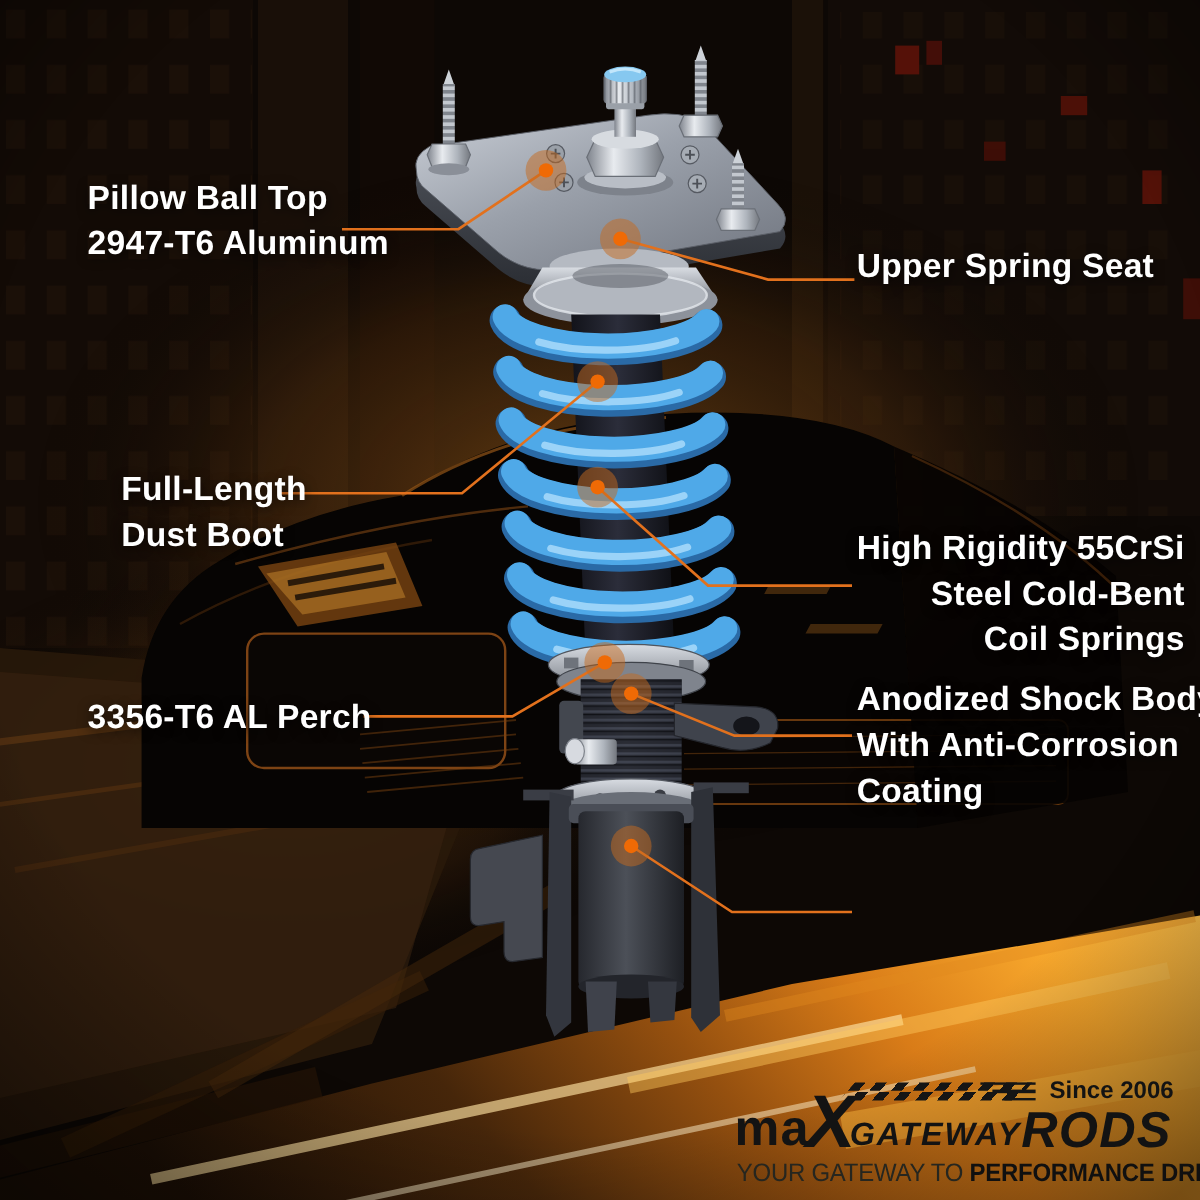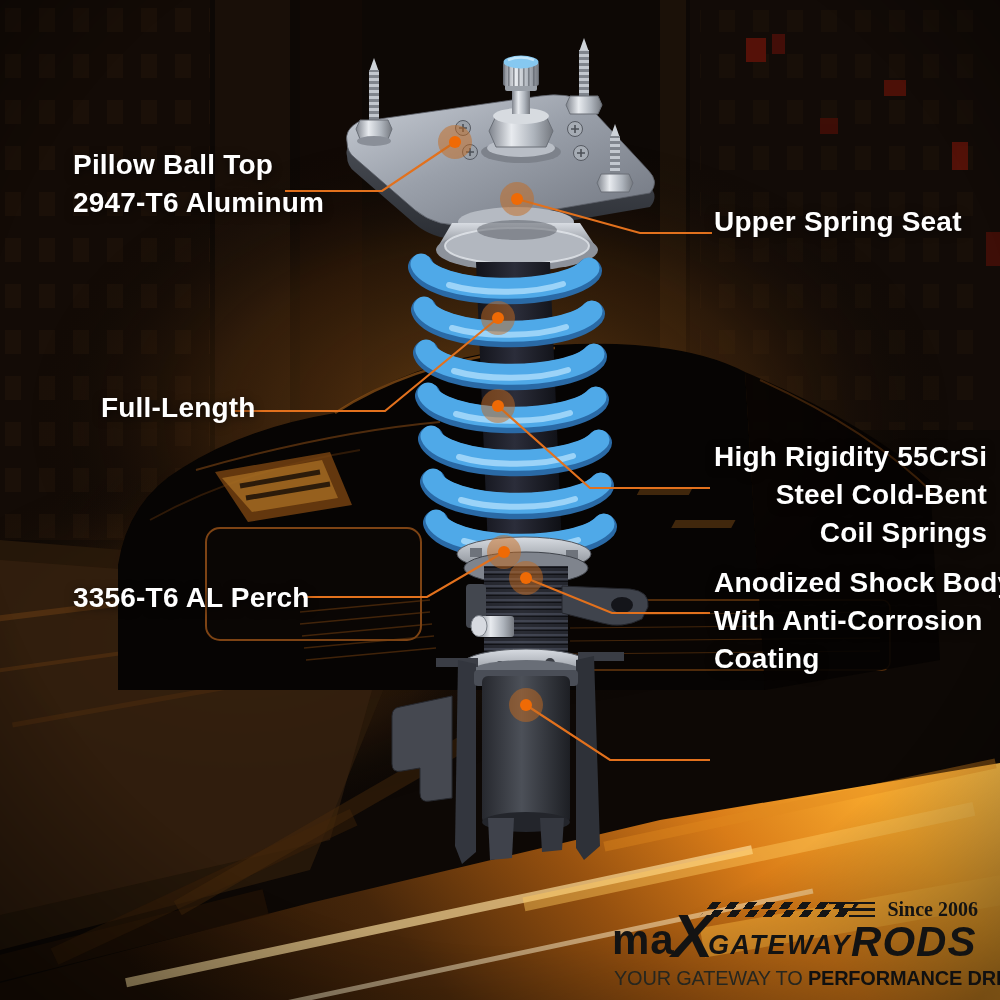--- a/index.html
+++ b/index.html
@@ -6,21 +6,21 @@
   .stage{position:relative;width:1000px;height:1000px;overflow:hidden;
          font-family:"Liberation Sans",sans-serif;background:#8b5cf6;}
   .stage svg{position:absolute;left:0;top:0;}
 
   
   .callout{position:absolute;color:#fff;font-weight:600;font-size:28px;line-height:38px;
            letter-spacing:.2px;text-shadow:0 2px 10px rgba(0,0,0,.65);white-space:nowrap;}
 
   
   .logo{position:absolute;left:612px;top:898px;width:372px;height:96px;color:#131313;}
-  .since-row{position:absolute;right:6px;top:0;display:flex;align-items:center;gap:12px;font-family:Liberation Serif, serif;}
+  .since-row{position:absolute;right:6px;top:0;display:flex;align-items:center;gap:12px;}
   .speedlines{display:flex;flex-direction:column;align-items:flex-end;}
   .speedlines i{display:block;height:2.5px;background:#151515;margin:2.1px 0;}
   .speedlines i:nth-child(1){width:46px;}
   .speedlines i:nth-child(2){width:36px;}
   .speedlines i:nth-child(3){width:26px;}
   .since{font-size:20px;font-weight:600;}
   .logo-main{position:absolute;left:0;top:16px;display:flex;align-items:flex-end;white-space:nowrap;}
   .flag{position:absolute;left:94px;top:-12px;width:148px;height:15px;transform:skewX(-40deg);
         background-image:repeating-linear-gradient(90deg,#151515 0 9px,transparent 9px 18px),
                          repeating-linear-gradient(90deg,transparent 0 9px,#151515 9px 18px);
@@ -359,20 +359,21 @@
     <div>Pillow Ball Top</div>
     <div>2947-T6 Aluminum</div>
   </div>
 
   <div class="callout" style="left:714px;top:203px;">
     <div>Upper Spring Seat</div>
   </div>
 
   <div class="callout" style="left:73px;top:389px;margin-left:28px;">
     <div>Full-Length</div>
+    <div>Dust Boot</div>
   </div>
 
   <div class="callout" style="left:714px;top:438px;text-align:right;">
     <div>High Rigidity 55CrSi</div>
     <div>Steel Cold-Bent</div>
     <div>Coil Springs</div>
   </div>
 
   <div class="callout" style="left:73px;top:579px;">
     <div>3356-T6 AL Perch</div>

